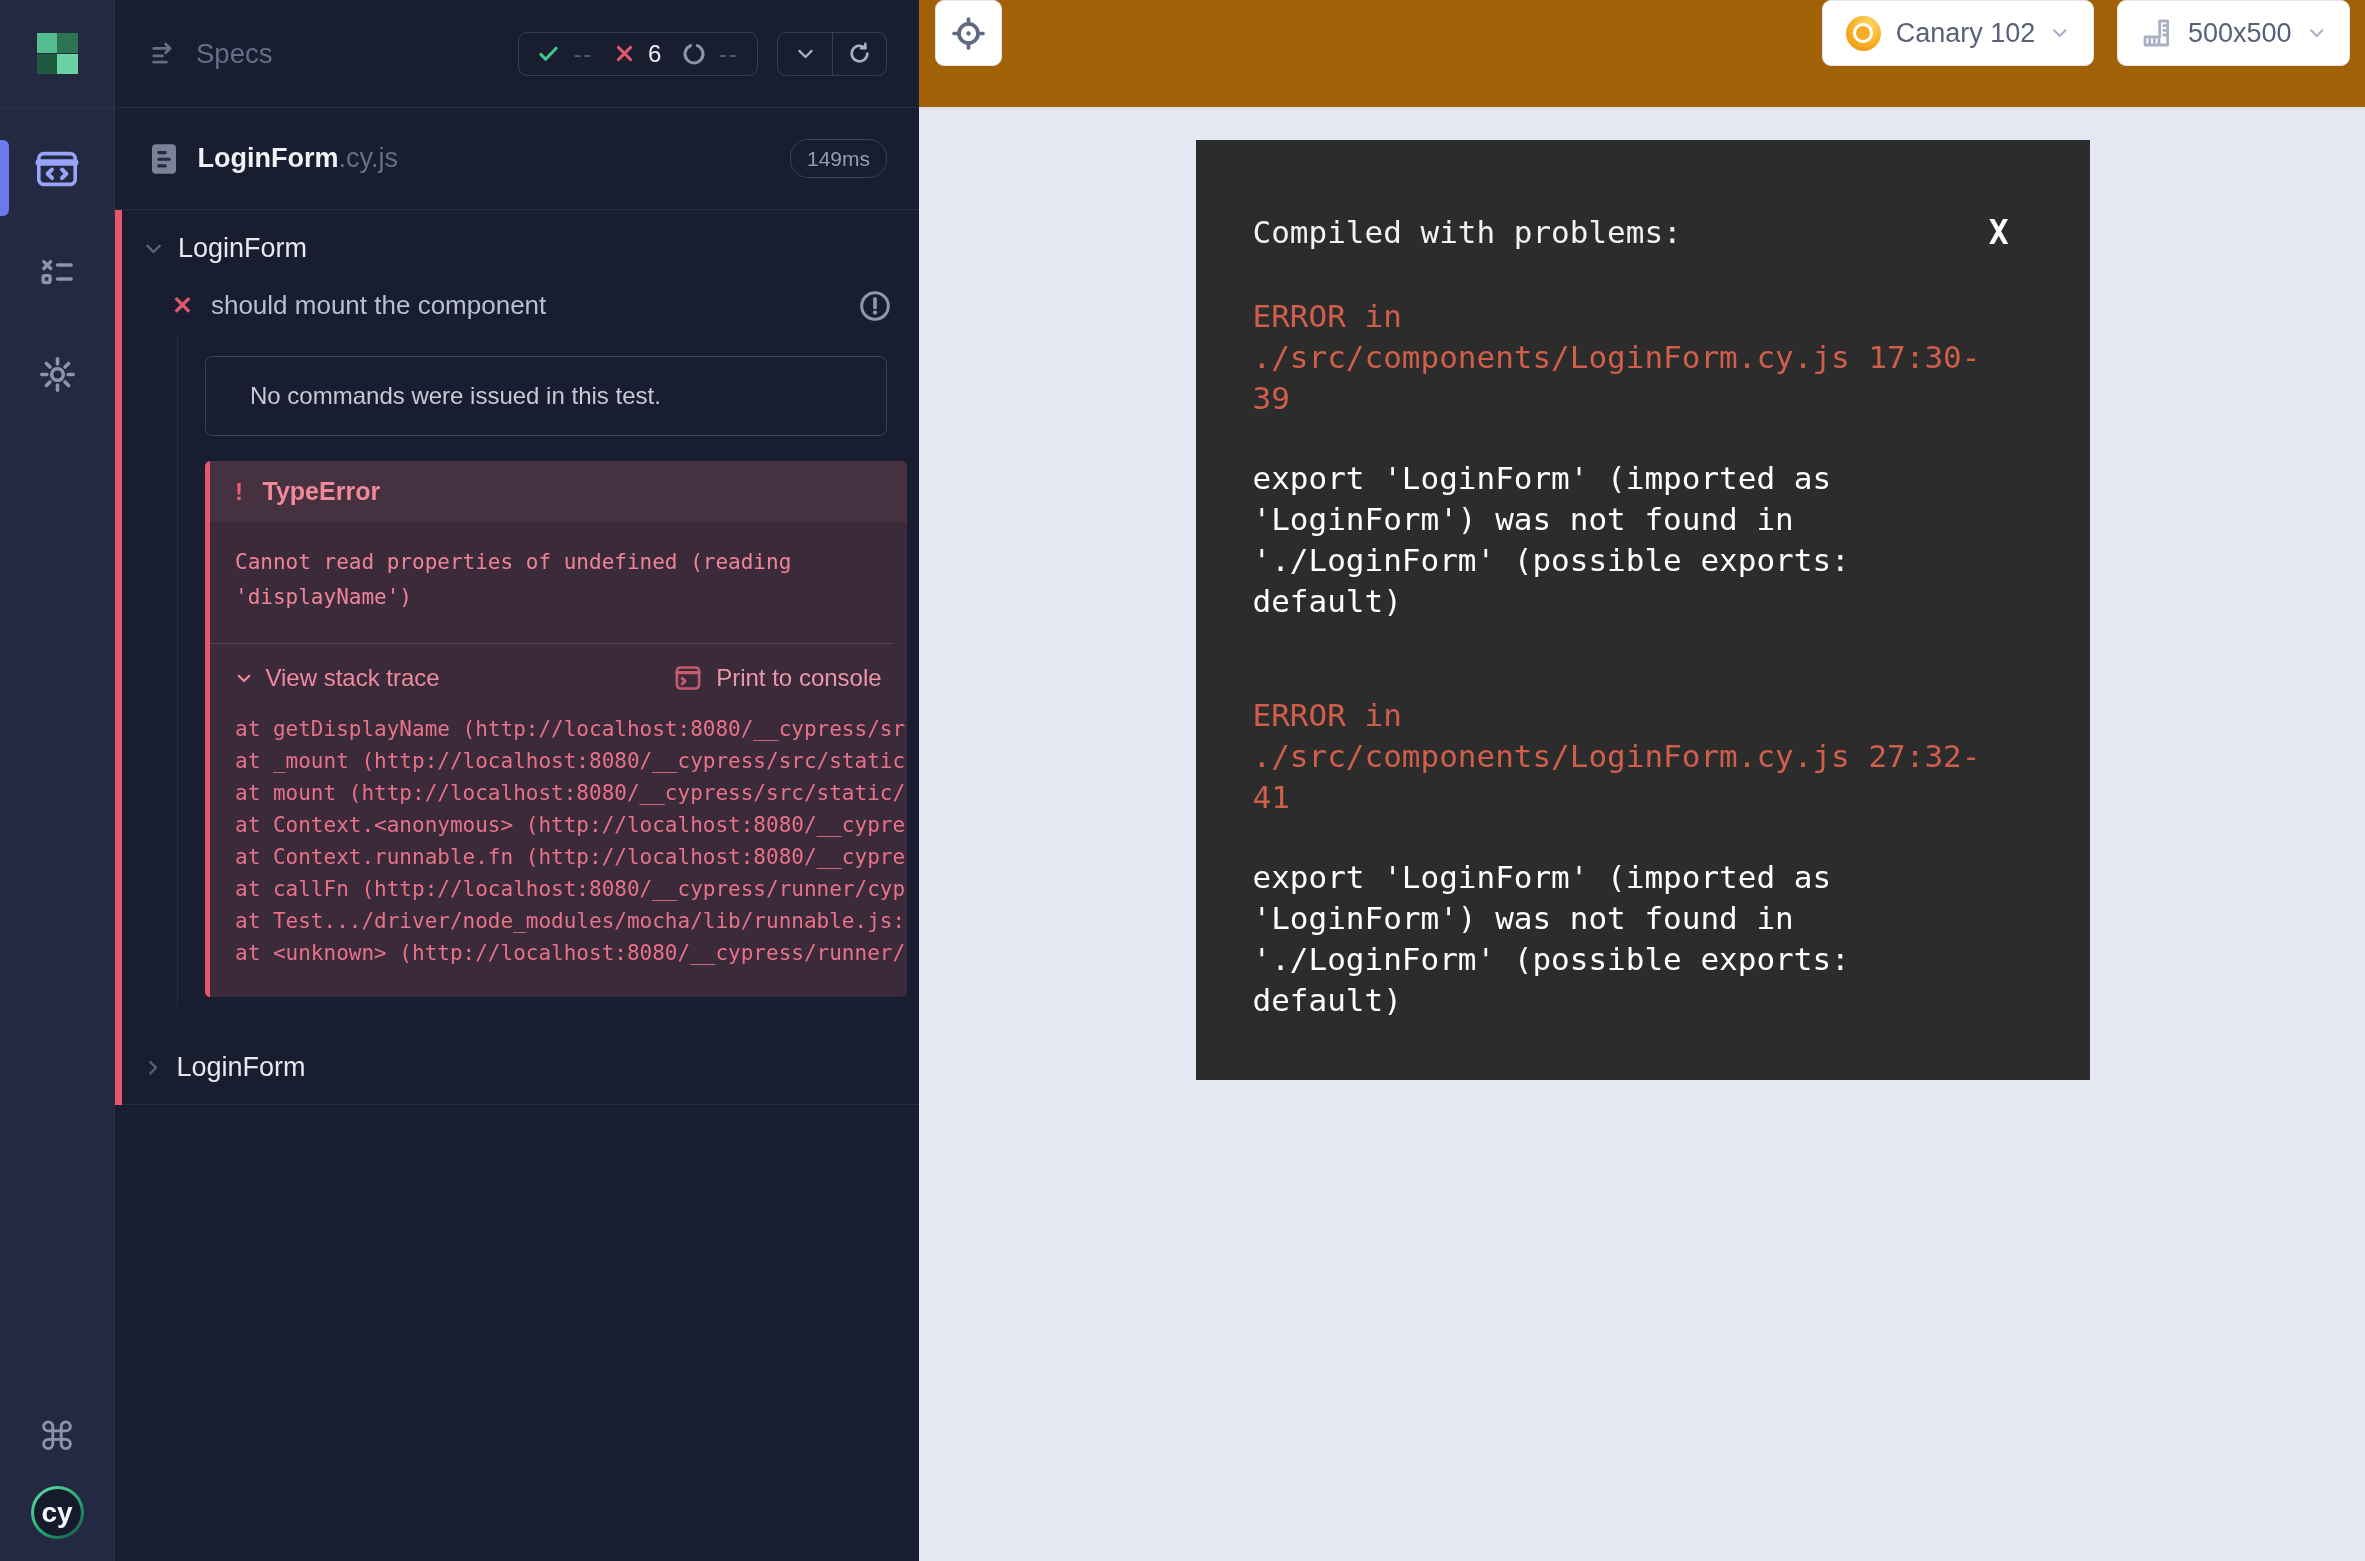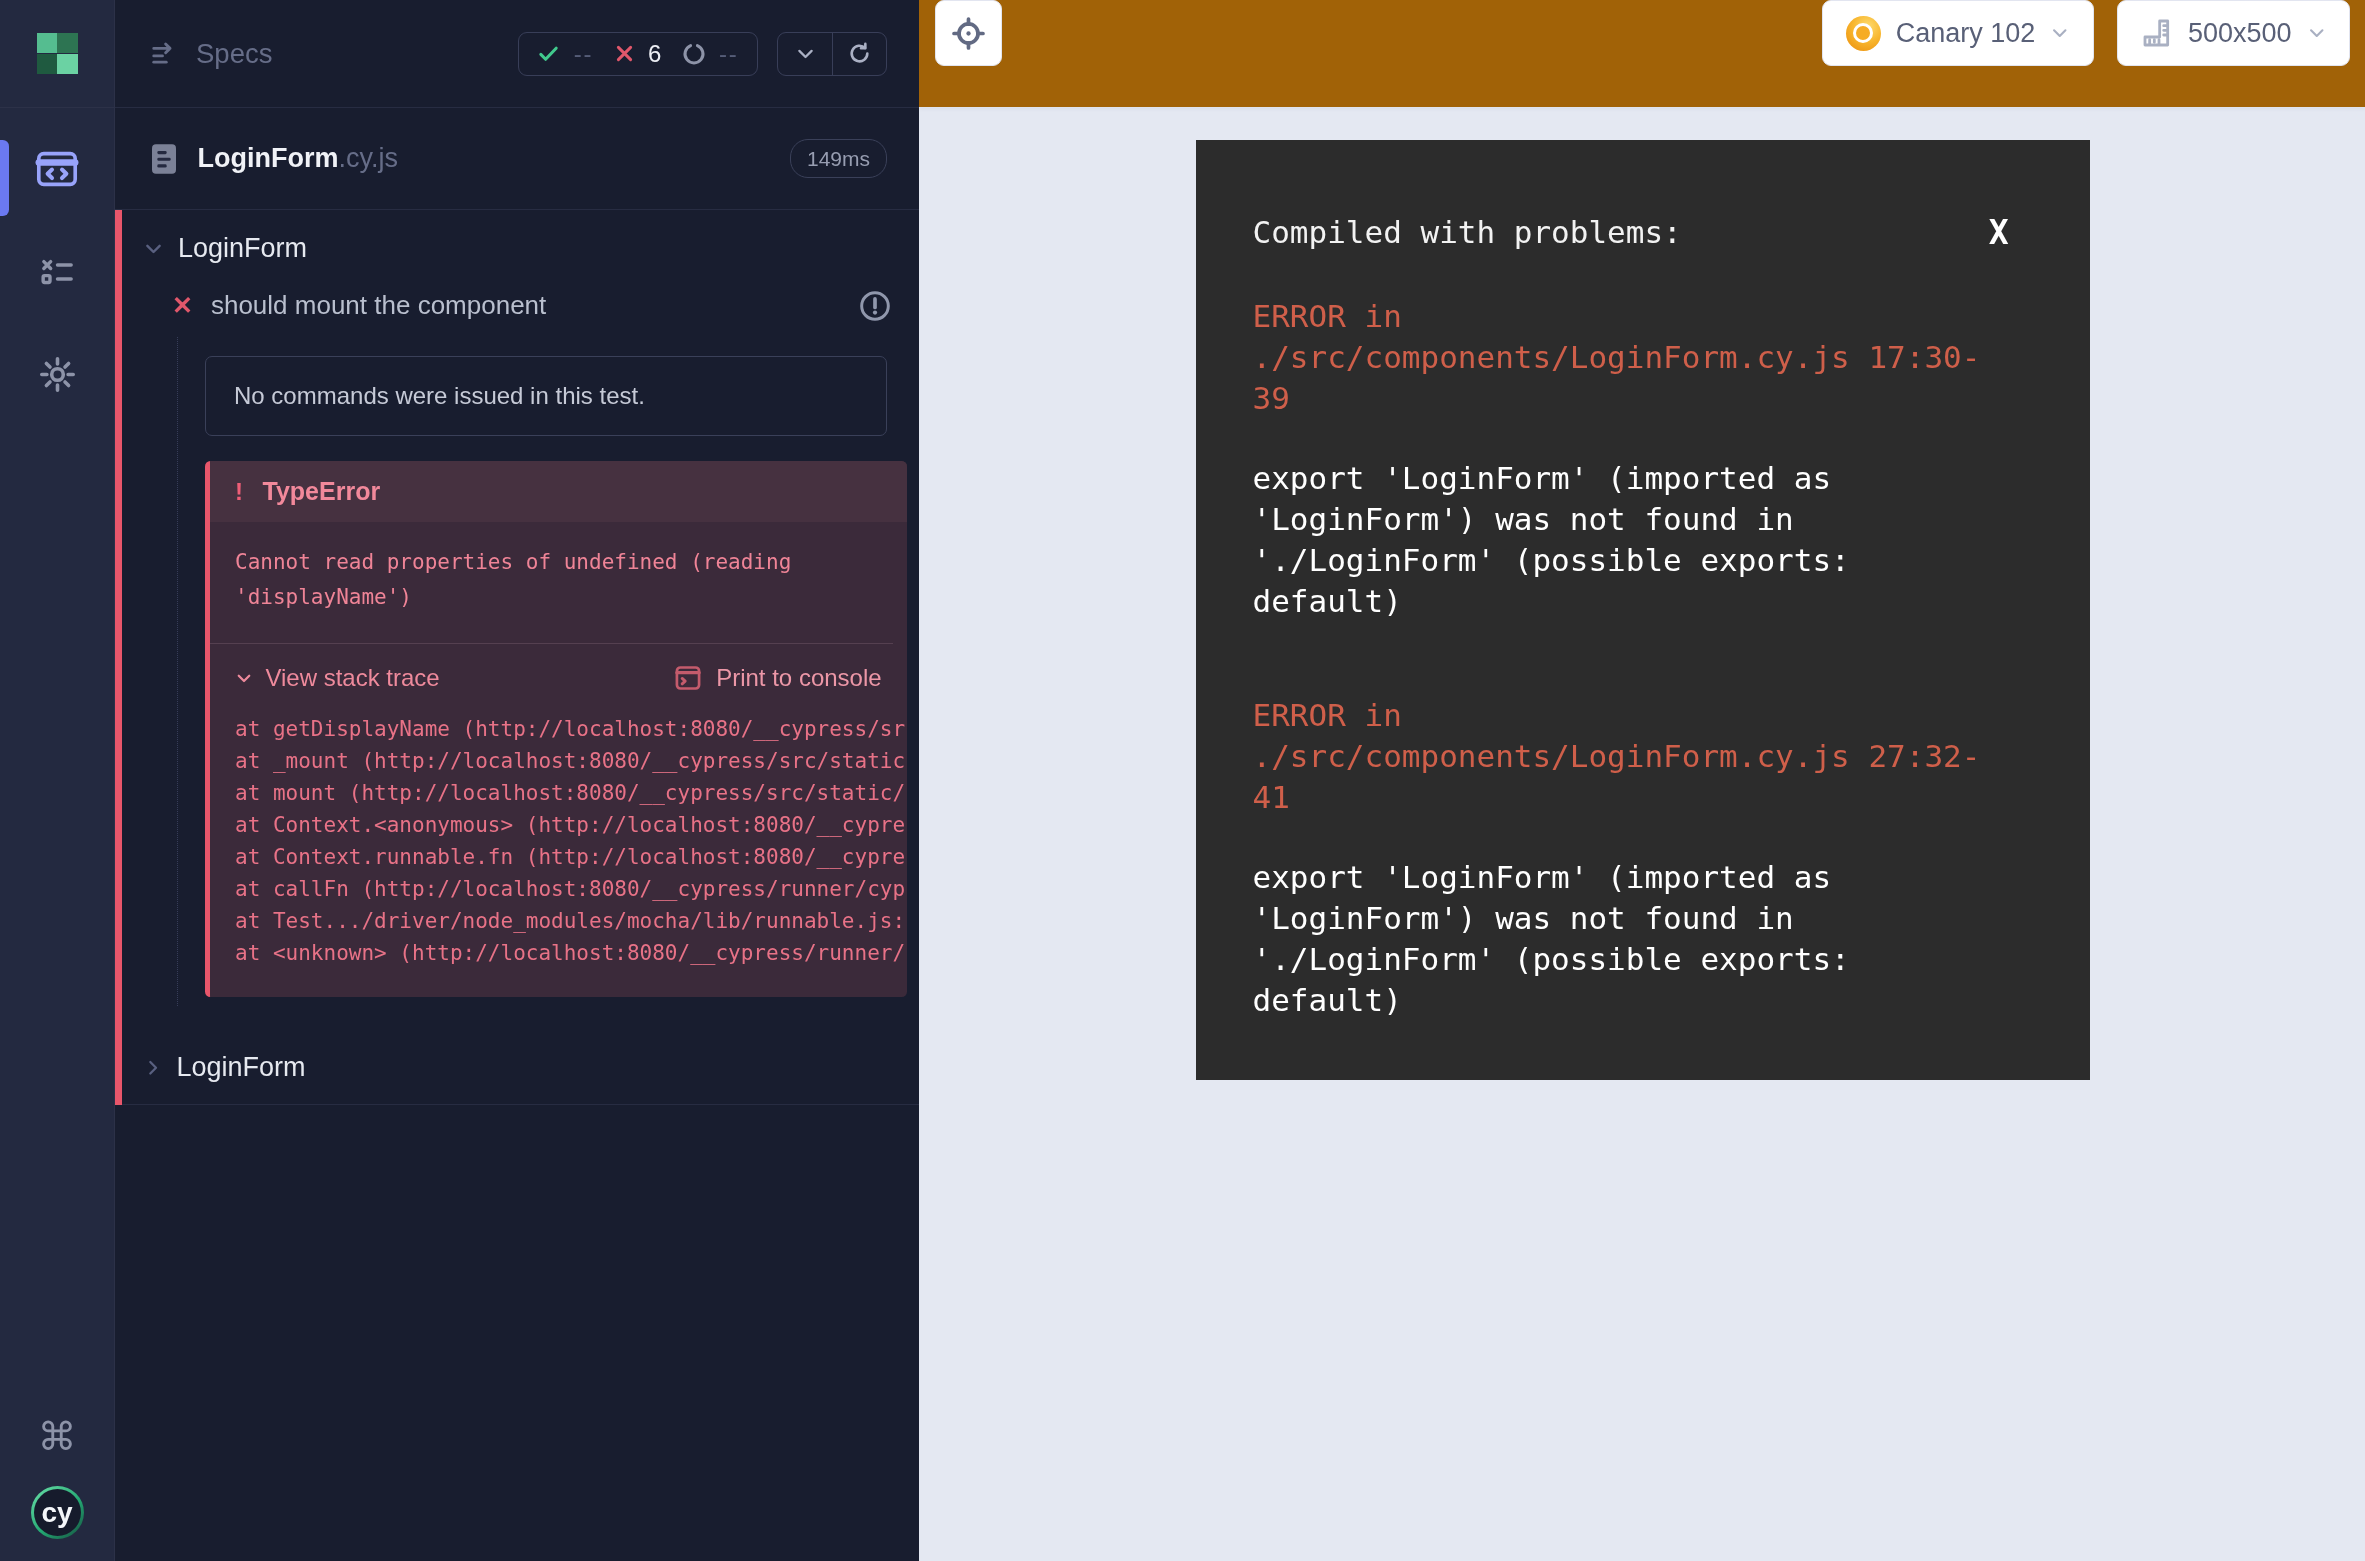--- a/index.html
+++ b/index.html
@@ -118,21 +118,21 @@
   .test-alert { margin-left:auto; color:#9097ac; cursor:pointer; }
 
   .test-body {
     margin-left:55px;
     border-left:1.8px dotted #373d59;
     padding:5.3px 0 9px 27px;
   }
   .no-commands {
     border:0.9px solid #3a4059; border-radius:7px;
     margin:14px 32px 0 0;
-    padding:25px 28px;
+    padding:25px 44px;
     color:#c6cad7; font-size:24px;
   }
   .error-box {
     margin:25px 12.4px 0 0;
     background:#3b2a3a;
     border-left:5.3px solid #e8566b;
     border-radius:5.3px;
     overflow:hidden;
   }
   .error-band {

